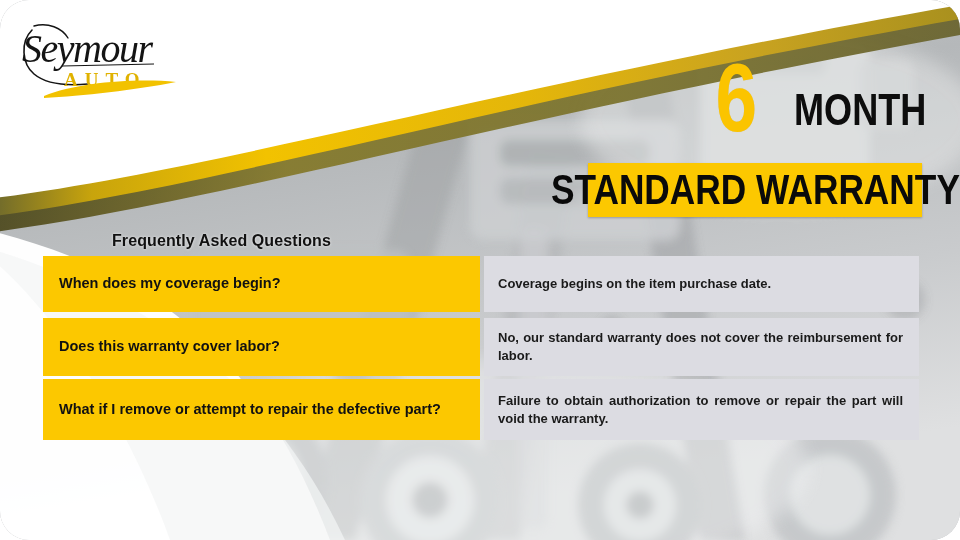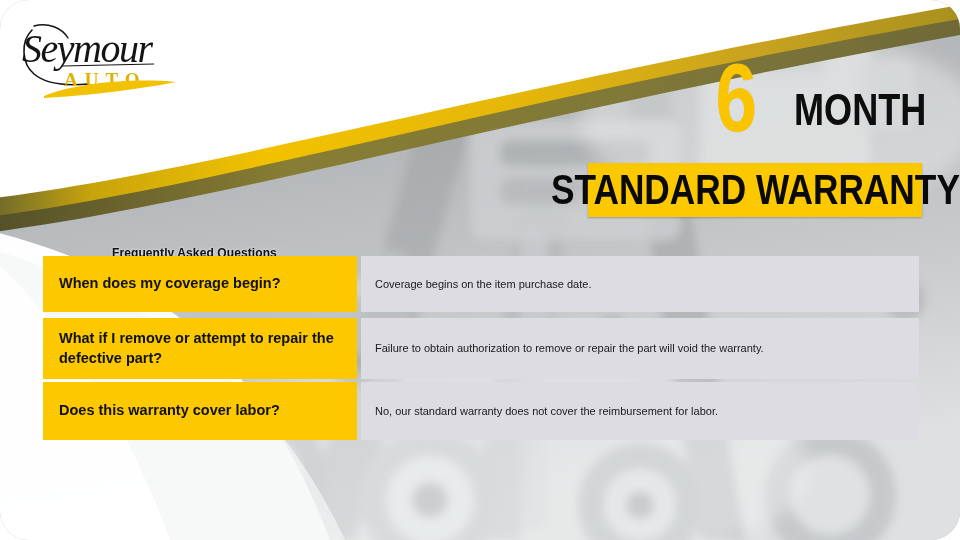--- a/index.html
+++ b/index.html
@@ -105,22 +105,22 @@
     color: #0a0a0a;
     white-space: nowrap;
     transform: scaleX(0.84);
     transform-origin: center center;
   }
 
   
   .faq-heading {
     position: absolute;
     left: 112px;
-    top: 246px;
-    font-size: 12px;
+    top: 232px;
+    font-size: 16px;
     font-weight: bold;
     color: #111111;
     letter-spacing: 0.1px;
     text-shadow: 0 0 3px rgba(255,255,255,0.75);
   }
 
   
   .faq-table {
     position: absolute;
     left: 43px;
@@ -130,38 +130,38 @@
     border-spacing: 0;
   }
   .faq-table .row {
     display: flex;
     align-items: stretch;
     margin-bottom: 3px;
   }
   .faq-table .row:last-child { margin-bottom: 0; }
 
   .q-cell {
-    width: 314px;
+    width: 437px;
     box-sizing: border-box;
     background: #FCC800;
     color: #111111;
     font-weight: bold;
     font-size: 14.5px;
     line-height: 1.32;
     padding: 10px 14px 10px 16px;
     display: flex;
     align-items: center;
   }
   .a-cell {
     flex: 1;
     box-sizing: border-box;
     background: #DCDCE2;
     color: #1a1a1a;
-    font-weight: normal;
-    font-size: 11px;
+    font-weight: bold;
+    font-size: 13px;
     line-height: 1.36;
     padding: 10px 16px 10px 14px;
     display: flex;
     align-items: center;
     text-align: justify;
     text-justify: inter-word;
   }
   .gap { width: 4px; }
 
   .r1 .q-cell, .r1 .a-cell { height: 56px; }
@@ -304,27 +304,27 @@
     <div class="row r1">
       <div class="q-cell">When does my coverage begin?</div>
       <div class="gap"></div>
       <div class="a-cell">Coverage begins on the item purchase date.</div>
     </div>
 
     <div class="row r2">
       <div class="gap"></div>
     </div>
 
+    <div class="row r3">
+      <div class="q-cell">Does this warranty cover labor?</div>
+      <div class="gap"></div>
+      <div class="a-cell">No, our standard warranty does not cover the reimbursement for labor.</div>
+    </div>
+
     <div class="row r4">
       <div class="q-cell">What if I remove or attempt to repair the defective part?</div>
       <div class="gap"></div>
       <div class="a-cell">Failure to obtain authorization to remove or repair the part will void the warranty.</div>
     </div>
 
-    <div class="row r3">
-      <div class="q-cell">Does this warranty cover labor?</div>
-      <div class="gap"></div>
-      <div class="a-cell">No, our standard warranty does not cover the reimbursement for labor.</div>
-    </div>
-
   </div>
 
 </div>
 
 </body></html>

